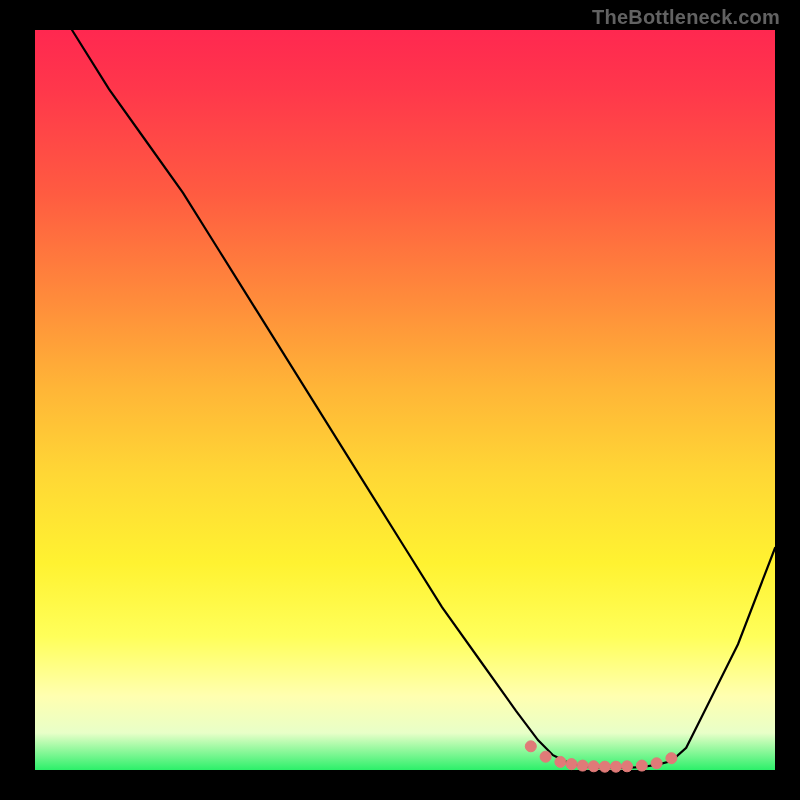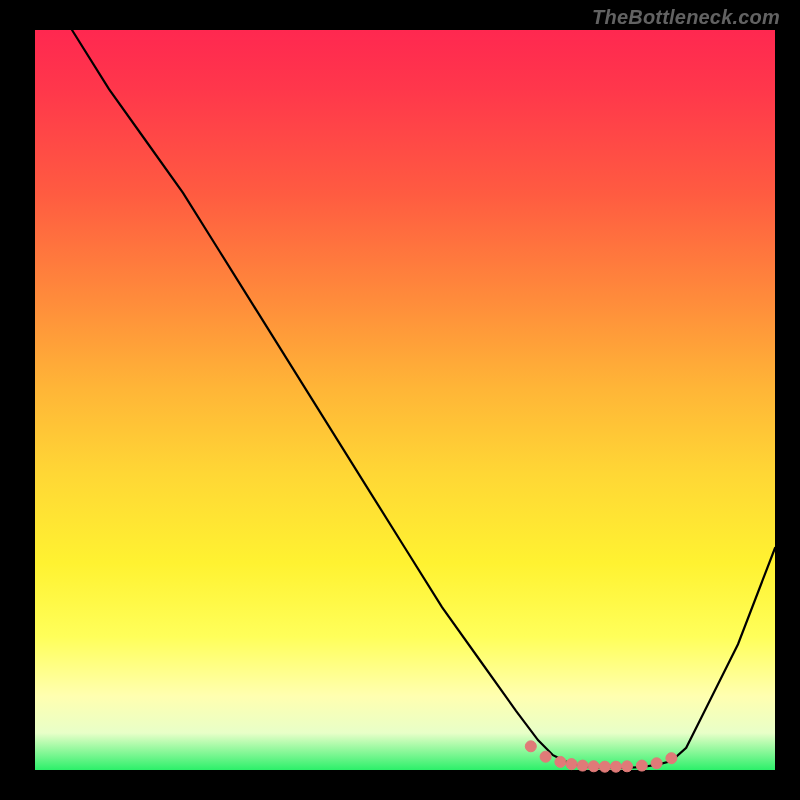--- a/index.html
+++ b/index.html
@@ -9,21 +9,20 @@
     height: 800px;
     background: #000;
     font-family: Arial, Helvetica, sans-serif;
     overflow: hidden;
   }
   .frame {
     position: relative;
     width: 800px;
     height: 800px;
     background: #000;
-    font-style: italic;
   }
   .plot-area {
     position: absolute;
     left: 35px;
     top: 30px;
     width: 740px;
     height: 740px;
     
     background: linear-gradient(
       to bottom,

